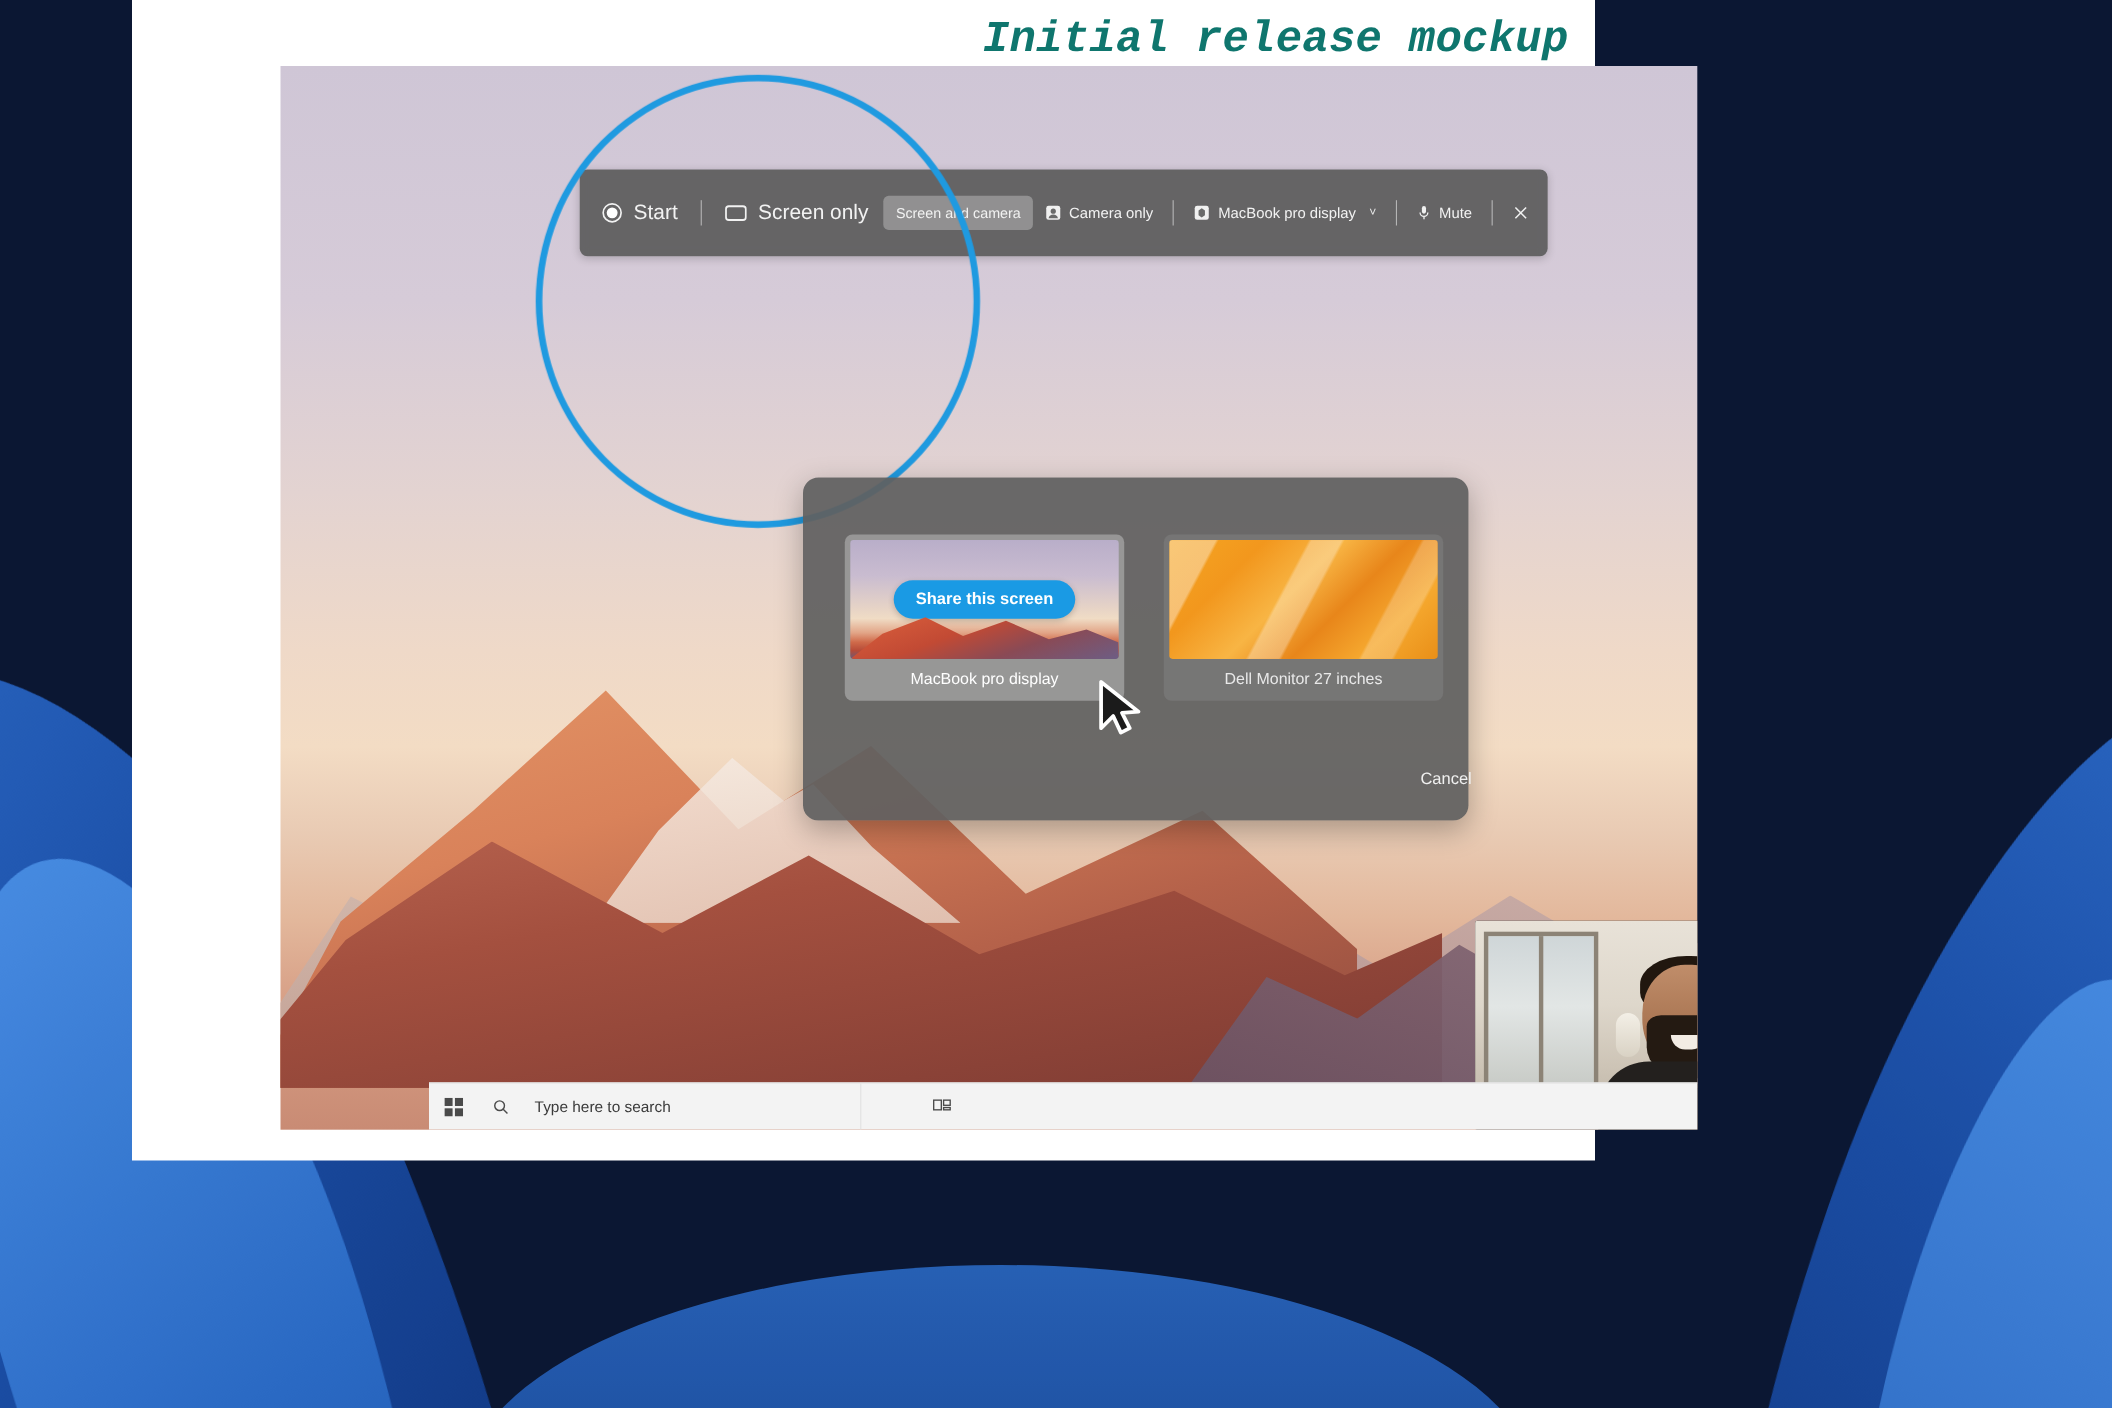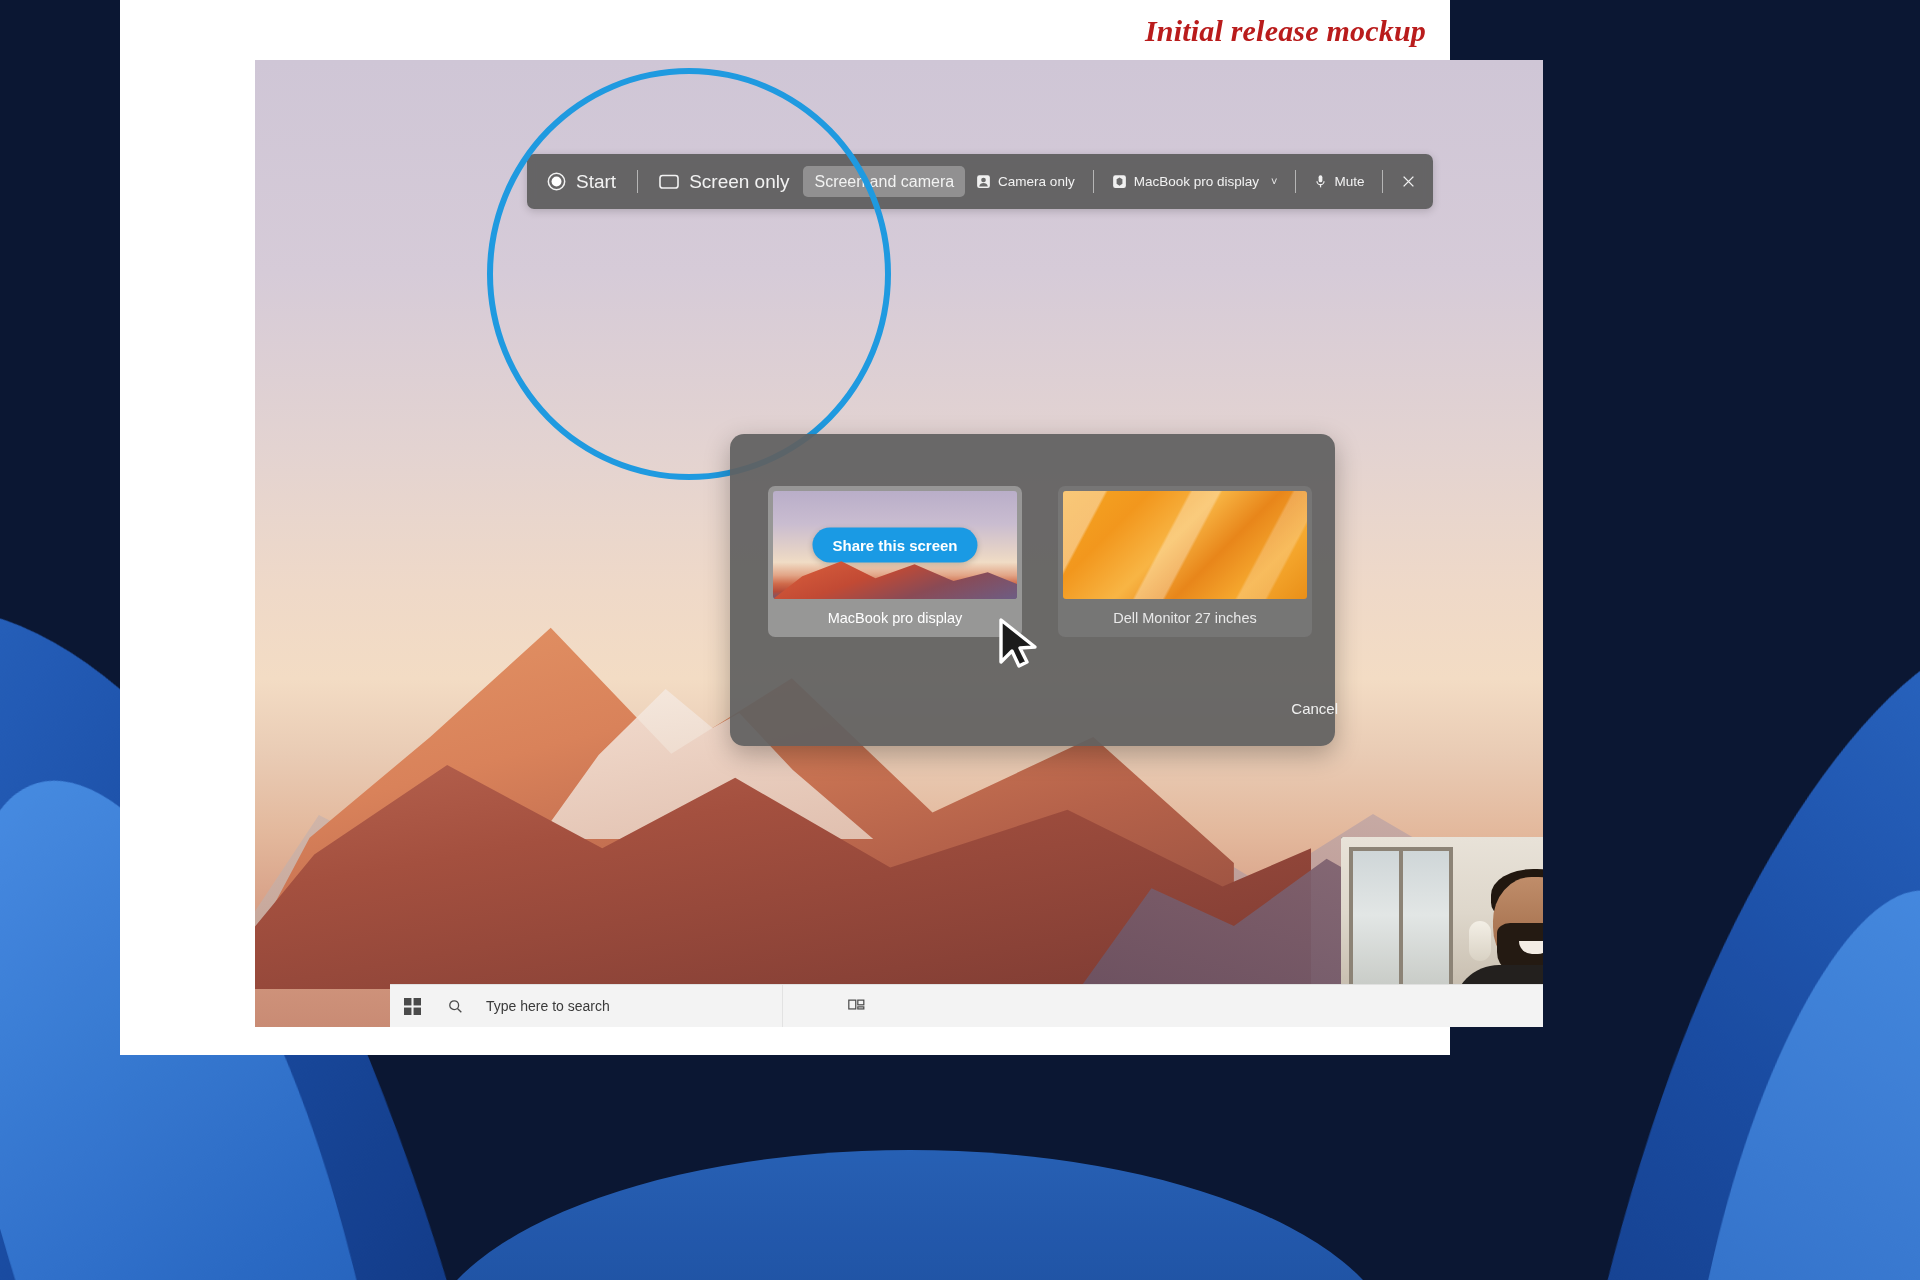--- a/index.html
+++ b/index.html
@@ -24,22 +24,22 @@
        linear-gradient(200deg,#4d93e8 0%,#2a68c2 100%);
        transform:rotate(13deg);border-radius:50%/45% 45% 55% 55%;opacity:.85;}
   .sw5{width:980px;height:420px;left:420px;bottom:-290px;background:
        linear-gradient(180deg,#2a68c2 0%,#143f91 100%);
        border-radius:50%;opacity:.9;}
 
   
   #card{position:absolute;left:120px;top:0;width:1330px;height:1055px;background:#ffffff;}
   #card-title{
     position:absolute;right:24px;top:14px;font-style:italic;font-weight:700;
-    font-size:30px;color:#b91c1c;letter-spacing:.2px;
-    font-family:Liberation Serif, serif;white-space:nowrap;
+    font-size:40px;color:#0f766e;letter-spacing:.2px;
+    font-family:Liberation Mono, monospace;white-space:nowrap;
   }
 
   
   #desktop{
     position:absolute;left:135px;top:60px;width:1288px;height:967px;overflow:hidden;
     background:linear-gradient(180deg,#cfc6d6 0%,#d6cbd8 22%,#e3d3d1 40%,#efd9c8 55%,#f3dcc4 64%,#e9cbb4 72%,#e3b89c 80%,#d79f86 88%,#c98b74 100%);
   }
   
   .mtn{position:absolute;bottom:38px;left:0;width:100%;}
   .m-far{position:absolute;bottom:0;left:-4%;width:64%;height:300px;
@@ -57,27 +57,27 @@
   .m-front{position:absolute;bottom:0;left:-4%;width:86%;height:320px;
     background:linear-gradient(170deg,#c4705a 0%,#a4503f 45%,#7d3b33 100%);
     clip-path:polygon(0% 100%,10% 58%,22% 30%,36% 56%,48% 34%,62% 62%,78% 44%,92% 68%,100% 56%,100% 100%);}
   .m-dark{position:absolute;bottom:0;right:-4%;width:40%;height:210px;
     background:linear-gradient(200deg,#8d6d78 0%,#6b5364 100%);
     clip-path:polygon(0% 100%,14% 52%,30% 70%,48% 38%,68% 66%,86% 44%,100% 64%,100% 100%);opacity:.92;}
 
   
   #rec-toolbar{
     position:absolute;left:272px;top:94px;height:47px;display:flex;align-items:center;
-    background:rgba(92,92,92,.93);border-radius:7px;padding:4px 6px;backdrop-filter:blur(4px);
+    background:rgba(92,92,92,.93);border-radius:7px;padding:16px 6px;backdrop-filter:blur(4px);
     box-shadow:0 2px 8px rgba(0,0,0,.18);
   }
   .tb-item{display:flex;align-items:center;gap:8px;height:31px;padding:0 13px;border-radius:5px;
     color:#f2f2f2;font-size:15px;white-space:nowrap;line-height:1;}
   .tb-item.big{font-size:19px;padding:0 14px;gap:10px;}
-  .tb-item.sel{background:rgba(160,160,160,.75);font-size:16px;padding:0 11px;}
+  .tb-item.sel{background:rgba(160,160,160,.75);font-size:13px;padding:0 11px;}
   .tb-item.small{font-size:13.5px;padding:0 11px;gap:7px;}
   .tb-sep{width:1px;height:23px;background:rgba(235,235,235,.6);margin:0 7px;}
   .ic{display:inline-flex;align-items:center;justify-content:center;flex:none;}
   .chev{font-size:11px;opacity:.95;margin-left:5px;}
 
   
   #annot-circle{
     position:absolute;left:232px;top:8px;width:404px;height:412px;
     border:6px solid #1f9ae0;border-radius:50%;box-sizing:border-box;
     background:transparent;pointer-events:none;

